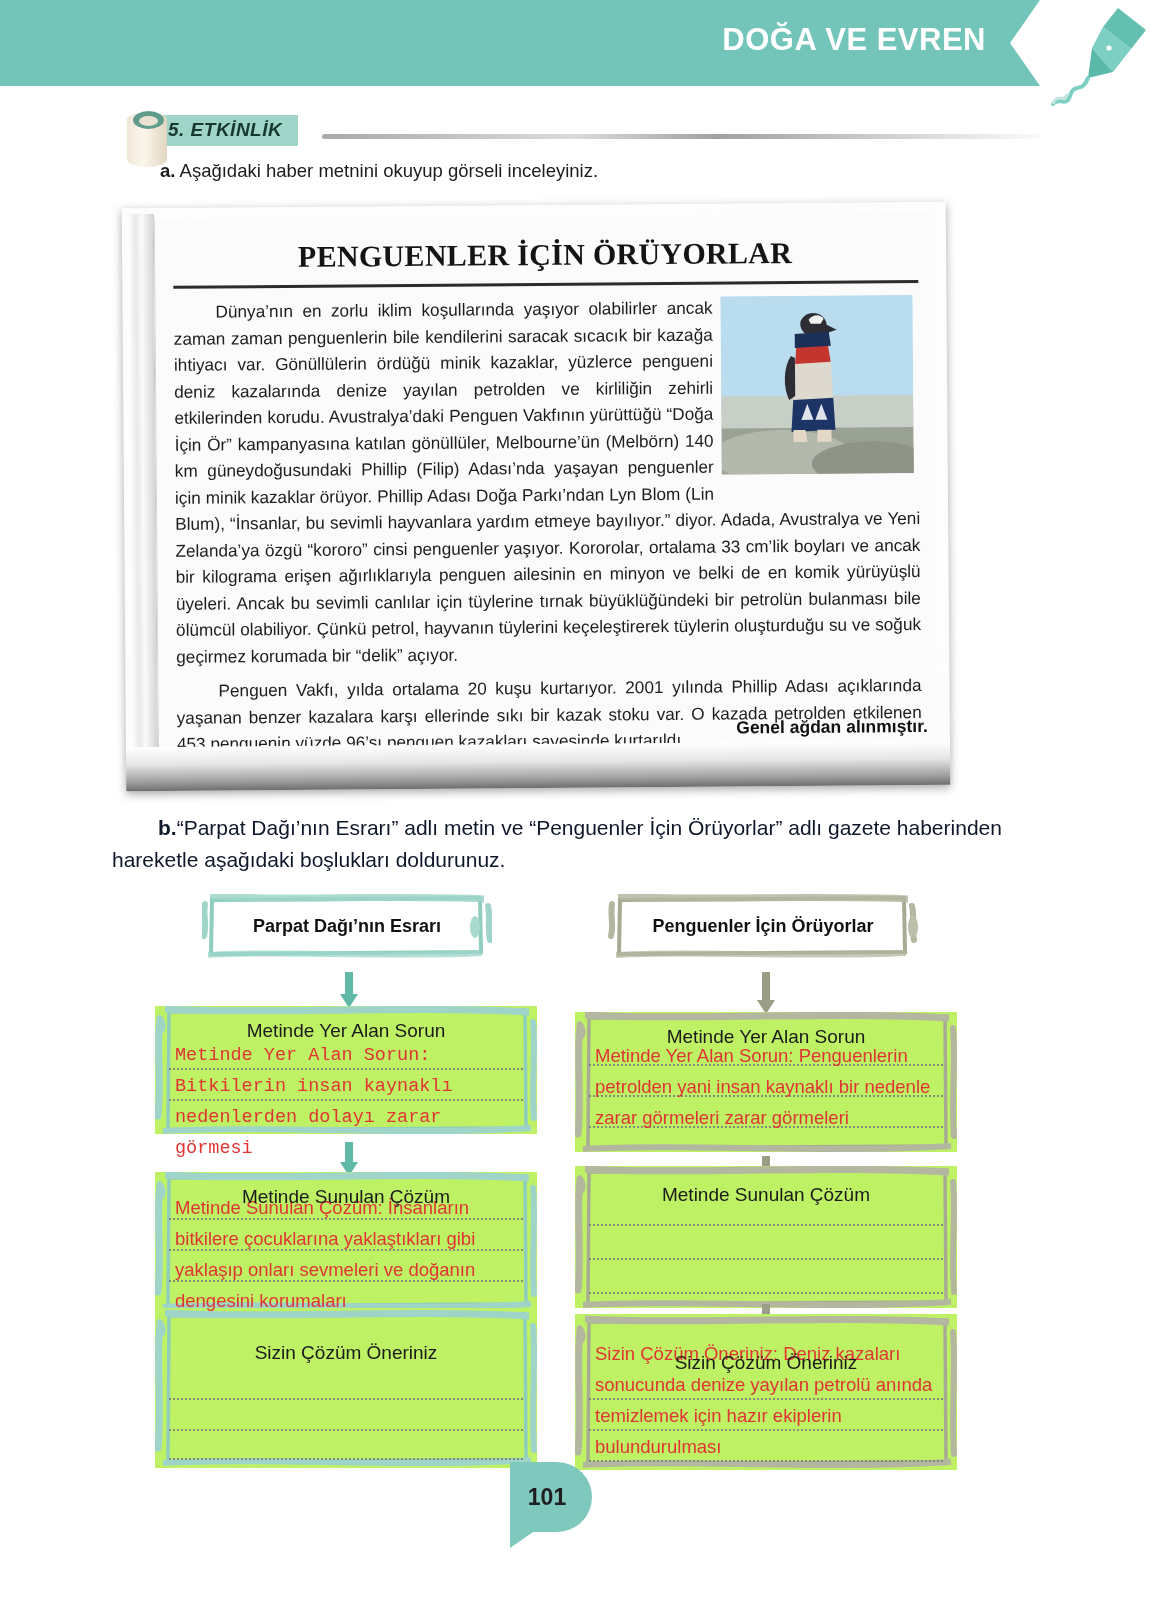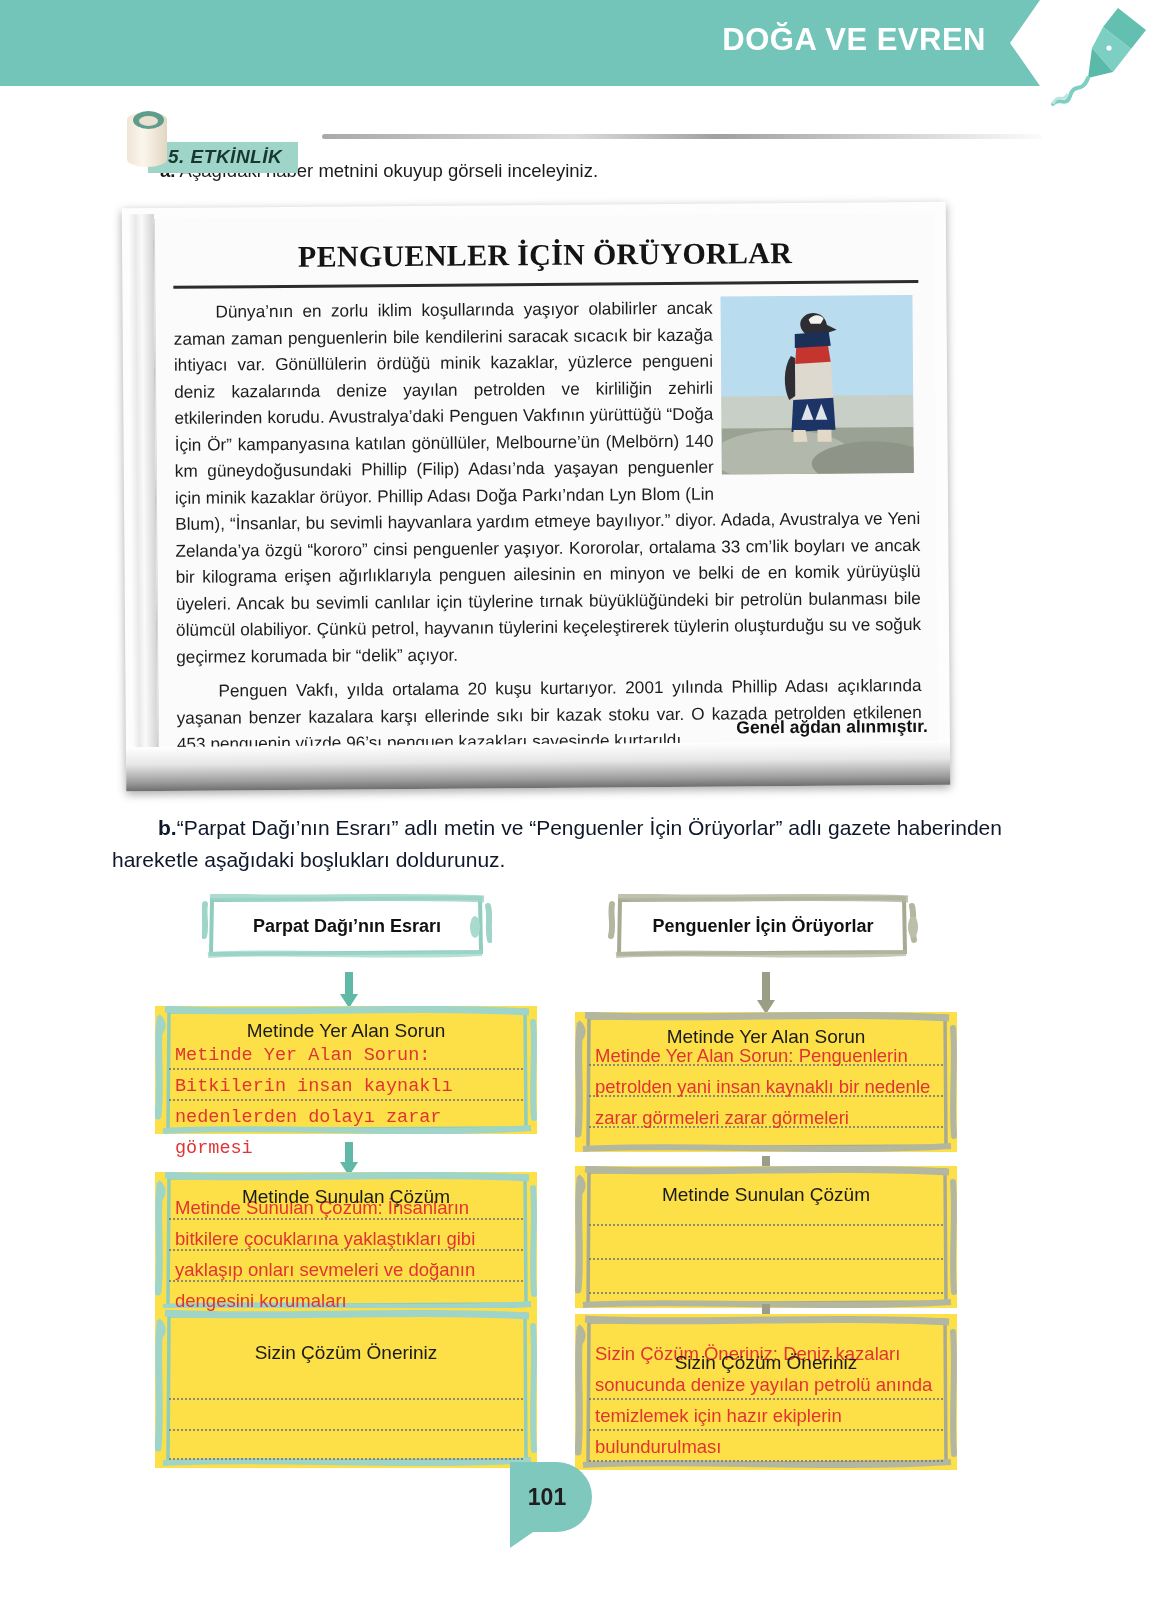--- a/index.html
+++ b/index.html
@@ -59,21 +59,20 @@
     top: 3px;
     left: 36px;
     background: #9fd4c8;
     padding: 4px 16px 5px 20px;
     font-size: 19px;
     font-weight: bold;
     font-style: italic;
     color: #17382f;
     letter-spacing: 0.5px;
     z-index: 2;
-    margin-top: 27px;
   }
   .scroll-roll {
     position: absolute;
     top: 0px;
     left: 15px;
     width: 40px;
     height: 55px;
     background: linear-gradient(90deg,#efe6d6 0%, #fbf6ec 40%, #e2d6c2 100%);
     border-radius: 50% / 14%;
     z-index: 3;
@@ -251,21 +250,21 @@
   .col-left  .head-box { left: 52px; }
   .col-right .head-box { left: 38px; width: 310px; }
 
   .arrow { position: absolute; width: 22px; }
   .arrow svg { display: block; }
 
   .content-box {
     position: absolute;
     width: 382px;
     left: 5px;
-    background: #fde047;
+    background: #bef264;
   }
   .content-box .bx-title {
     position: absolute;
     left: 0; right: 0;
     top: 14px;
     text-align: center;
     font-size: 19px;
     color: #1a1a1a;
     z-index: 3;
     pointer-events: none;

